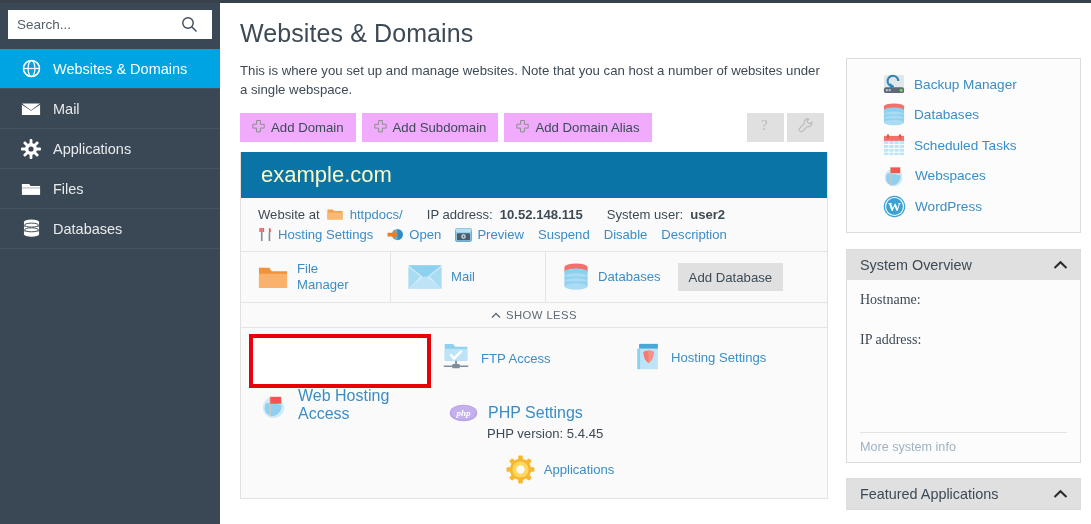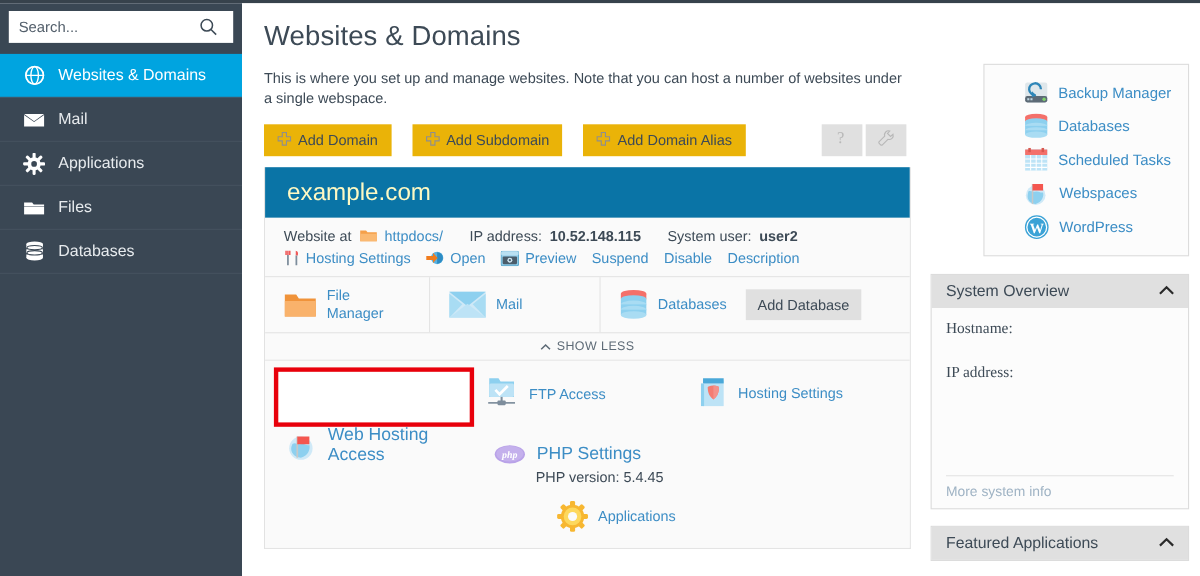--- a/index.html
+++ b/index.html
@@ -63,23 +63,23 @@
     letter-spacing: .1px;
   }
   .page-desc {
     position: absolute; left: 20px; top: 58px; width: 580px;
     font-size: 13.2px; color: #3d4a56; line-height: 19px;
   }
 
   
   .toolbar { position: absolute; left: 20px; top: 110px; display: flex; }
   .tb-btn {
-    height: 29px; background: #eab308; border: 0; cursor: pointer;
+    height: 29px; background: #f0abfc; border: 0; cursor: pointer;
     display: flex; align-items: center; gap: 6px;
-    padding: 0 12px; margin-right: 19px;
+    padding: 0 12px; margin-right: 6px;
     font-family: "Liberation Sans", sans-serif;
     font-size: 13.2px; color: #3d4a56;
   }
   .plus-ico { display: block; }
   .toolbar-right {
     position: absolute; left: 527px; top: 110px; display: flex; gap: 3px;
   }
   .icon-btn {
     width: 37px; height: 29px; background: #e0e0e0; border: 0; cursor: pointer;
     display: flex; align-items: center; justify-content: center;
@@ -176,21 +176,20 @@
   .apps-cell {
     display: flex; align-items: center; gap: 9px;
     font-size: 13.1px; cursor: pointer; margin-left: 52px;
   }
 
   
   .rightcol { position: absolute; left: 846px; top: 58px; width: 235px; }
   .panel-box {
     background: #fcfcfc; border: 1px solid #dcdcdc;
     padding: 10px 0 10px 0;
-    margin-left: 48px;
   }
   .quick-item {
     display: flex; align-items: center; gap: 9px;
     padding: 4px 0 4px 36px; font-size: 13.6px; cursor: pointer;
   }
   .quick-lbl { color: #3c8dc5; }
 
   .panel { margin-top: 16px; border: 1px solid #dcdcdc; background: #fcfcfc; }
   .panel-head {
     height: 30px; background: #e0e0e0;

